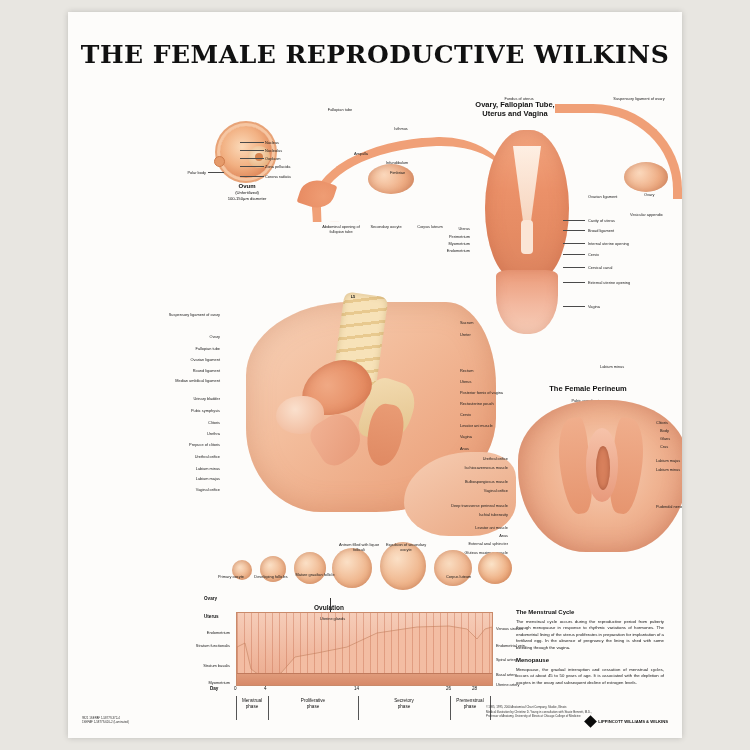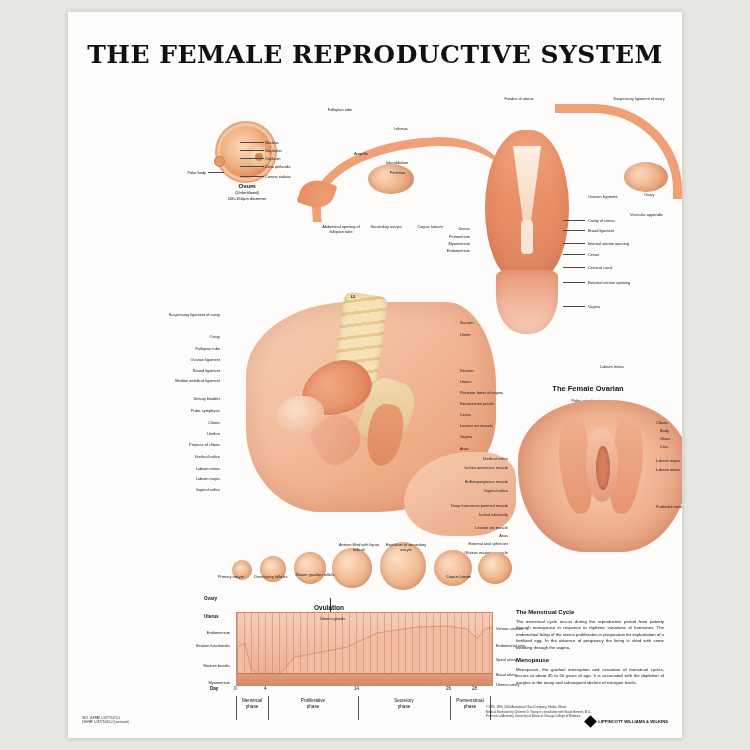--- a/index.html
+++ b/index.html
@@ -275,21 +275,21 @@
   .ov-arrow{
     position:absolute;left:246px;top:592px;font-size:6.5px;font-weight:bold;color:#111;
   }
   .ov-line{position:absolute;left:262px;top:586px;width:.6px;height:20px;background:#333;}
 </style>
 </head>
 <body>
 
 <div id="poster">
 
-  <div class="title">THE FEMALE REPRODUCTIVE SYSTEM</div>
+  <div class="title">THE FEMALE REPRODUCTIVE WILKINS</div>
 
   <div class="ovum-wrap">
     <div class="ovum-outer">
       <div class="ovum-nucleus"></div>
       <div class="ovum-nucleolus"></div>
     </div>
     <div class="polar"></div>
     <div class="ovum-cap">
       <i style="font-style:normal">Ovum</i>
       <span>(Unfertilized)</span>
@@ -302,20 +302,22 @@
   <div class="lbl" style="left:197px;top:152px;">Zona pellucida</div>
   <div class="lbl" style="left:197px;top:162px;">Corona radiata</div>
   <div class="lbl r" style="left:96px;top:158px;width:42px;">Polar body</div>
   <div class="leader" style="left:172px;top:130px;width:24px;"></div>
   <div class="leader" style="left:172px;top:138px;width:24px;"></div>
   <div class="leader" style="left:172px;top:146px;width:24px;"></div>
   <div class="leader" style="left:172px;top:154px;width:24px;"></div>
   <div class="leader" style="left:172px;top:164px;width:24px;"></div>
   <div class="leader" style="left:140px;top:160px;width:16px;"></div>
 
+  <div class="section-head" style="left:372px;top:88px;width:150px;white-space:pre-line;">Ovary, Fallopian Tube,
+Uterus and Vagina</div>
 
   <div class="pelvic-side"></div>
   <div class="broad-lig"></div>
   <div class="tube-left"></div>
   <div class="tube-right"></div>
   <div class="ovary-l"></div>
   <div class="ovary-r"></div>
   <div class="fimbria-l"></div>
   <div class="uterus-body">
     <div class="uterus-cavity"></div>
@@ -391,21 +393,21 @@
   <div class="lbl" style="left:392px;top:356px;">Rectum</div>
   <div class="lbl" style="left:392px;top:367px;">Uterus</div>
   <div class="lbl" style="left:392px;top:378px;">Posterior fornix of vagina</div>
   <div class="lbl" style="left:392px;top:389px;">Rectouterine pouch</div>
   <div class="lbl" style="left:392px;top:400px;">Cervix</div>
   <div class="lbl" style="left:392px;top:422px;">Vagina</div>
   <div class="lbl" style="left:392px;top:434px;">Anus</div>
   <div class="lbl" style="left:392px;top:411px;">Levator ani muscle</div>
   <div class="lbl" style="left:532px;top:352px;">Labium minus</div>
 
-  <div class="section-head" style="left:450px;top:372px;width:140px;">The Female Ovarian</div>
+  <div class="section-head" style="left:450px;top:372px;width:140px;">The Female Perineum</div>
   <div class="lbl c" style="left:478px;top:386px;width:80px;">Pubic symphysis</div>
 
   <div class="per-wrap">
     <div class="per-body"></div>
     <div class="labia-major-l"></div>
     <div class="labia-major-r"></div>
     <div class="labia-minor"></div>
     <div class="vest"></div>
   </div>
 

